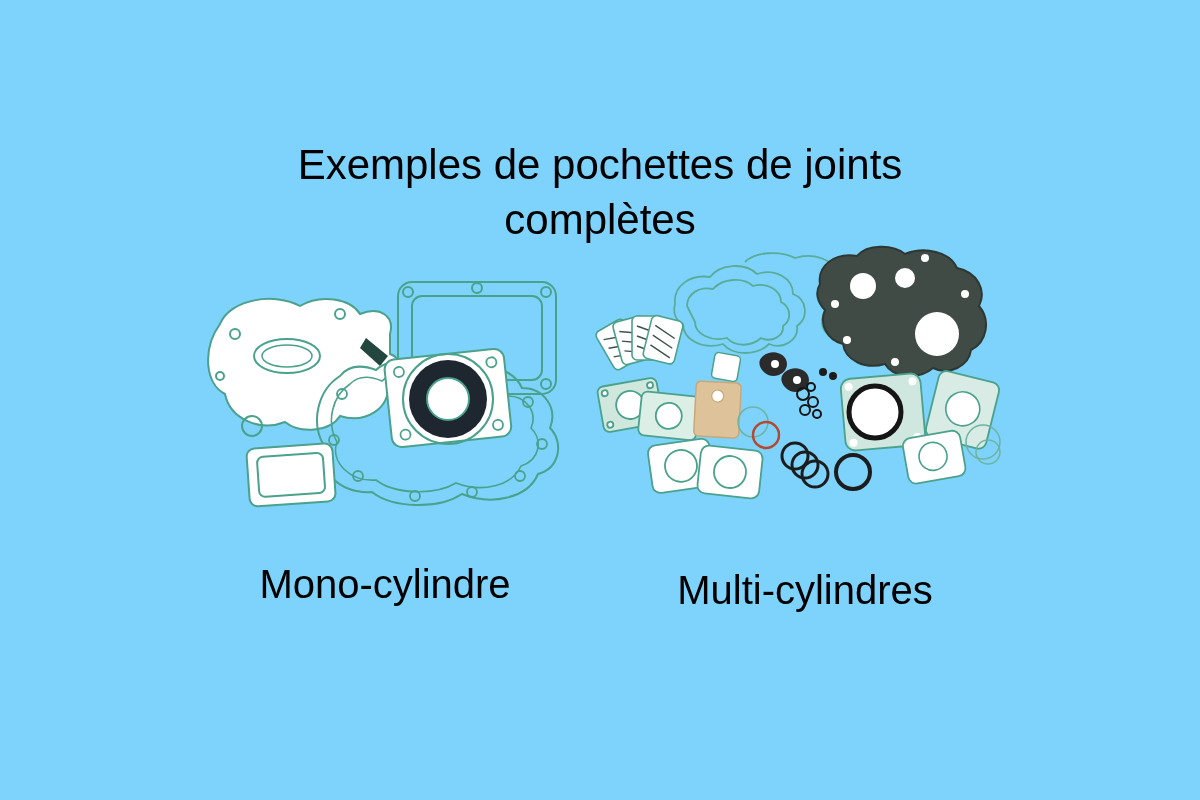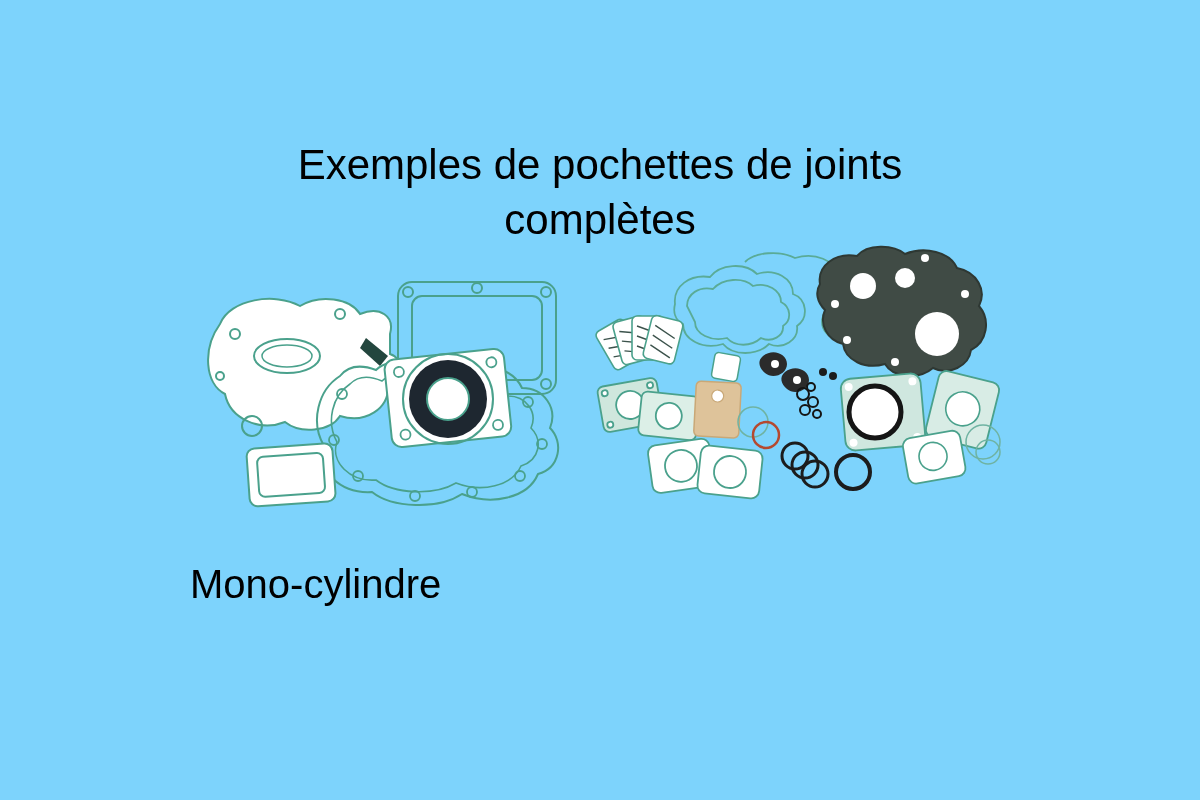--- a/index.html
+++ b/index.html
@@ -29,21 +29,21 @@
     color: #000000;
   }
   .figure {
     position: absolute;
   }
   .figure.mono { left: 190px; top: 253px; width: 390px; height: 272px; }
   .figure.multi { left: 595px; top: 243px; width: 420px; height: 287px; }
   .figure svg { display: block; width: 100%; height: 100%; }
   .kit-label {
     position: absolute;
-    text-align: left;
+    text-align: center;
     font-size: 40px;
     color: #000000;
   }
   .kit-label.mono { left: 190px; width: 390px; top: 562px; }
   .kit-label.multi { left: 595px; width: 420px; top: 568px; }
 </style>
 </head>
 <body>
 
 <div class="page">
@@ -231,14 +231,15 @@
       <g stroke="#1c1c1c" stroke-width="3" fill="none">
         <circle cx="200" cy="212" r="13"></circle>
         <circle cx="210" cy="221" r="13"></circle>
         <circle cx="220" cy="230" r="13"></circle>
       </g>
       <circle cx="258" cy="228" r="17" stroke="#1c1c1c" stroke-width="4" fill="none"></circle>
     </svg>
   </div>
 
   <div class="kit-label mono">Mono-cylindre</div>
+  <div class="kit-label multi">Multi-cylindres</div>
 
 </div>
 
 </body></html>

